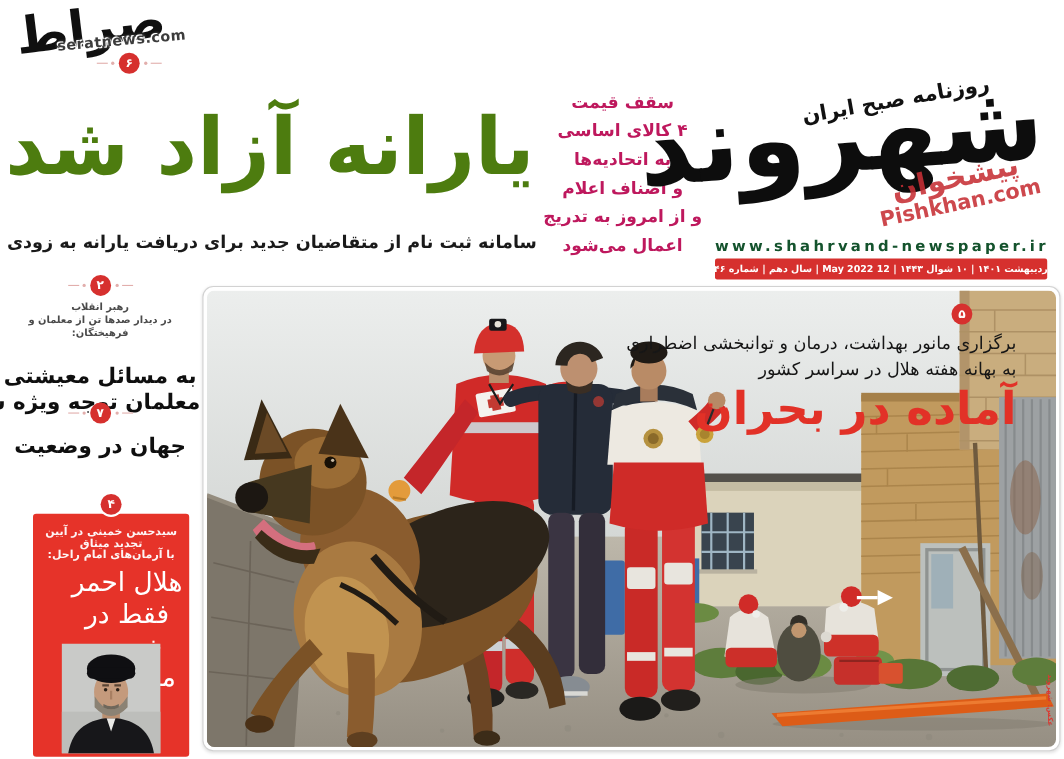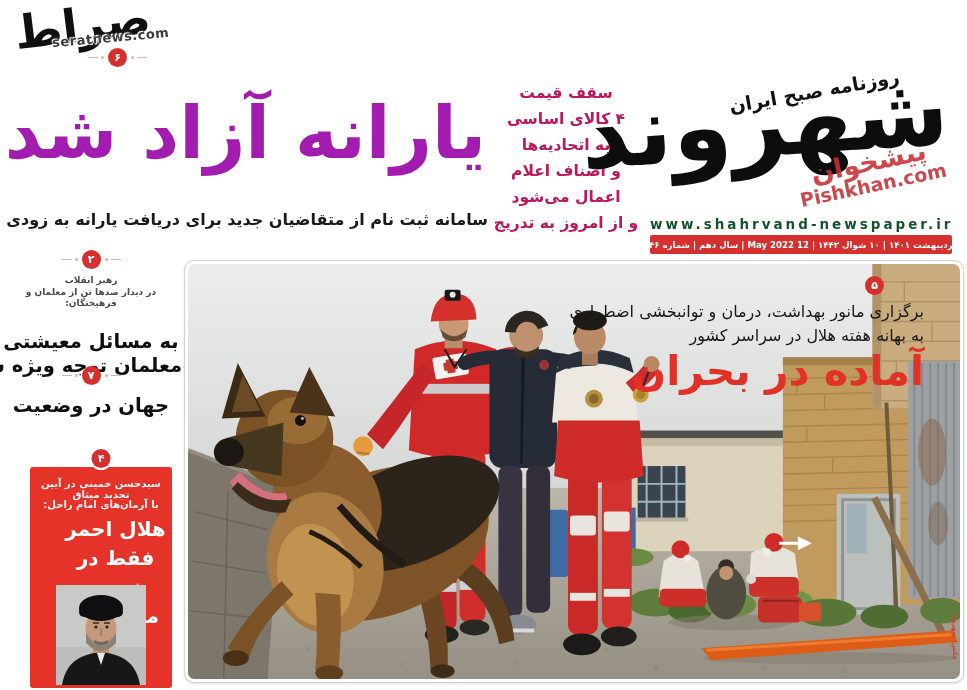--- a/index.html
+++ b/index.html
@@ -32,21 +32,21 @@
     line-height:1;flex:0 0 auto;
   }
   .orn{display:flex;align-items:center;gap:3px;}
   .orn-line{width:10px;height:1px;background:#e2aeac;}
   .orn-dot{width:3px;height:3px;border-radius:50%;background:#e2aeac;}
 
   
   .lead-badge{left:88px;top:48px;}
   .lead-headline{
     left:8px;top:88px;width:478px;text-align:center;
-    font-size:72px;font-weight:bold;color:#a21caf;white-space:nowrap;line-height:1.25;
+    font-size:72px;font-weight:bold;color:#4d7c0f;white-space:nowrap;line-height:1.25;
   }
   .lead-subtitle{
     left:2px;top:210px;width:486px;text-align:center;
     font-size:16px;font-weight:bold;color:#1a1a1a;white-space:nowrap;
   }
   .lead-note{
     left:488px;top:80px;width:156px;text-align:center;
     font-size:15.5px;font-weight:bold;color:#be185d;line-height:26px;
   }
 
@@ -82,21 +82,21 @@
   #story-2{top:250px;}
   #story-7{top:366px;}
 
   .red-box{
     left:30px;top:467px;width:142px;height:221px;background:#e63329;border-radius:3px;
     text-align:center;color:#fff;
   }
   .red-box .badge{position:absolute;left:50%;top:-18px;transform:translateX(-50%);
     box-shadow:0 0 0 2px #ffffff;}
   .red-box .kicker{font-size:10px;line-height:10.5px;margin-top:12px;font-weight:bold;opacity:.95;}
-  .red-box .headline{font-size:20px;font-weight:bold;line-height:29px;margin-top:4px;padding-left:29px;}
+  .red-box .headline{font-size:24px;font-weight:normal;line-height:29px;margin-top:4px;padding-left:29px;}
   .cleric{position:absolute;left:50%;bottom:3px;transform:translateX(-50%);width:90px;height:100px;}
 
   
   .photo-frame{
     left:184px;top:260px;width:780px;height:423px;
     background:#fff;border:1px solid #d2d2d2;border-radius:10px;
     padding:3px;box-sizing:border-box;box-shadow:0 1px 3px rgba(0,0,0,.12);
   }
   .photo-inner{position:relative;width:100%;height:100%;border-radius:7px;overflow:hidden;}
   .photo-inner svg{position:absolute;inset:0;width:100%;height:100%;}
@@ -131,22 +131,22 @@
       <span class="orn-line"></span>
     </span>
 </div>
 <div class="abs lead-headline rtl">یارانه آزاد شد</div>
 <div class="abs lead-subtitle rtl">سامانه ثبت نام از متقاضیان جدید برای دریافت یارانه به زودی اعلام می‌شود</div>
 <div class="abs lead-note rtl">
   <div>سقف قیمت</div>
   <div>۴ کالای اساسی</div>
   <div>به اتحادیه‌ها</div>
   <div>و اصناف اعلام</div>
+  <div>و از امروز به تدریج</div>
   <div>اعمال می‌شود</div>
-  <div>و از امروز به تدریج</div>
 </div>
 
 <div class="abs masthead-tagline rtl">روزنامه صبح ایران</div>
 <div class="abs masthead-title rtl">شهروند</div>
 <div class="abs pishkhan">
   <span class="fa">پیشخوان</span>
   <span class="en">Pishkhan.com</span>
 </div>
 <div class="abs masthead-url">www.shahrvand-newspaper.ir</div>
 <div class="abs masthead-datebar rtl">پنجشنبه | ۲۲ اردیبهشت ۱۴۰۱ | ۱۰ شوال ۱۴۴۳ | 12 May 2022 | سال دهم | شماره ۲۵۴۶ | ۱۲ صفحه</div>

